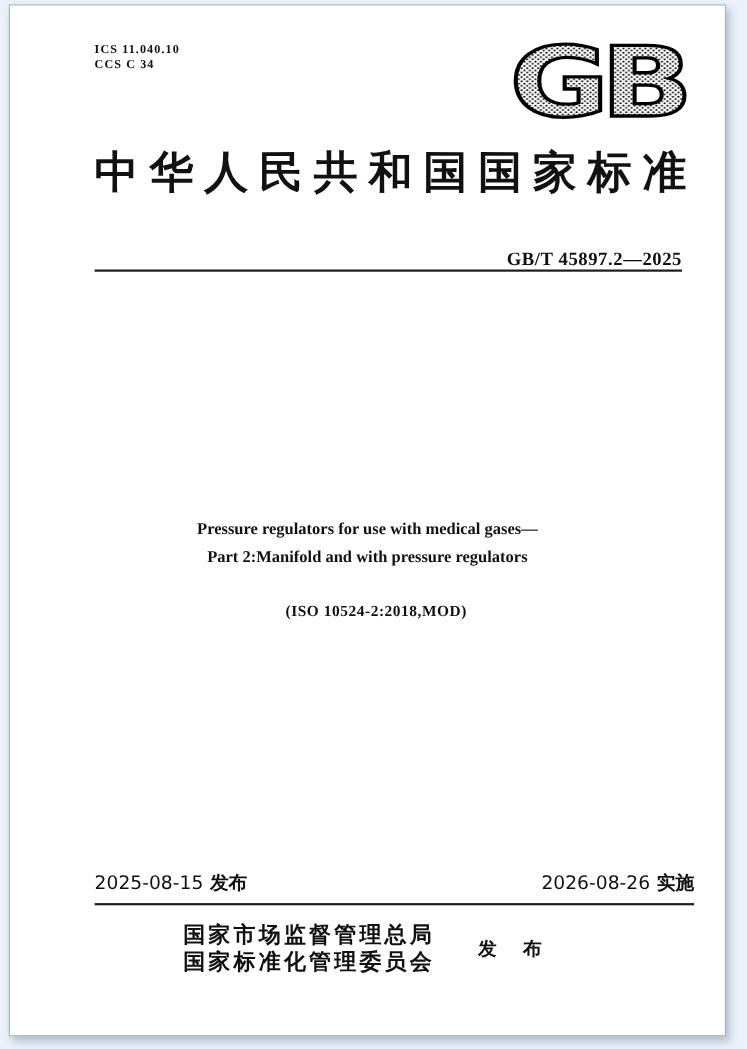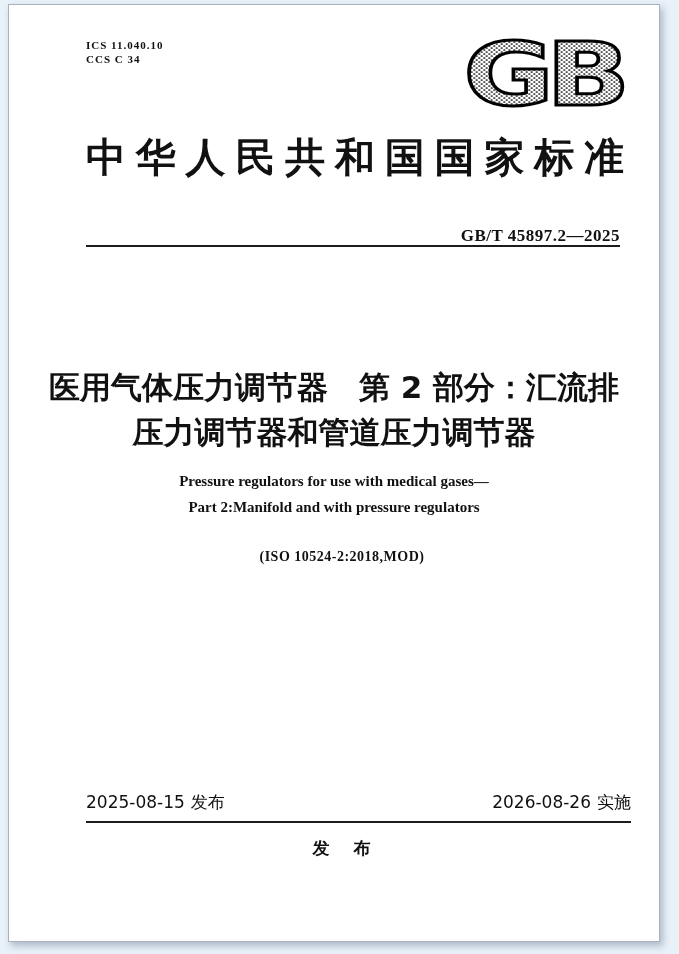--- a/index.html
+++ b/index.html
@@ -83,21 +83,21 @@
   }
 
   .dates-row {
     left:77px; right:28px; top:786px;
     display:flex;
     justify-content:space-between;
     font-family:"DejaVu Sans","Liberation Sans", sans-serif;
     font-size:17px;
     font-weight:500;
   }
-  .dates-row .lbl { margin-left:6px; }
+  .dates-row .lbl { margin-left:6px;font-weight:bold; }
 
   .rule-bottom { left:77px; right:28px; top:816px; height:2px; background:#1c1c1c; }
 
   .publisher {
     left:0; right:0; top:832px;
     display:flex;
     justify-content:center;
     align-items:center;
     gap:18px;
   }
@@ -144,40 +144,40 @@
       <g transform="translate(98,76) scale(1.25,1)">
         <text x="0" y="0" text-anchor="middle" font-family="'DejaVu Sans', sans-serif" font-weight="bold" font-size="88" letter-spacing="-6" fill="url(#halftone)" stroke="#000000" stroke-width="3">GB</text>
       </g>
     </svg>
   </div>
 
   <div class="abs std-number">GB/T 45897.2—2025</div>
 
   <div class="abs rule-top"></div>
 
-  <div class="abs title-cn">
-    <div>医用气体压力调节器　第 2 部分：汇流排</div>
-    <div>压力调节器和管道压力调节器</div>
-  </div>
 
   <div class="abs title-en">
     <div>Pressure regulators for use with medical gases—</div>
     <div>Part 2:Manifold and with pressure regulators</div>
   </div>
 
   <div class="abs iso-ref">(ISO 10524-2:2018,MOD)</div>
 
   <div class="abs dates-row">
     <div>
       <span>2025-08-15</span><span class="lbl">发布</span>
     </div>
     <div>
       <span>2026-08-26</span><span class="lbl">实施</span>
     </div>
   </div>
 
   <div class="abs rule-bottom"></div>
 
   <div class="abs publisher">
+    <div class="publisher-lines">
+      <div>国家市场监督管理总局</div>
+      <div>国家标准化管理委员会</div>
+    </div>
     <div class="publish-label">发 布</div>
   </div>
 
 </div>
 
 </body></html>

